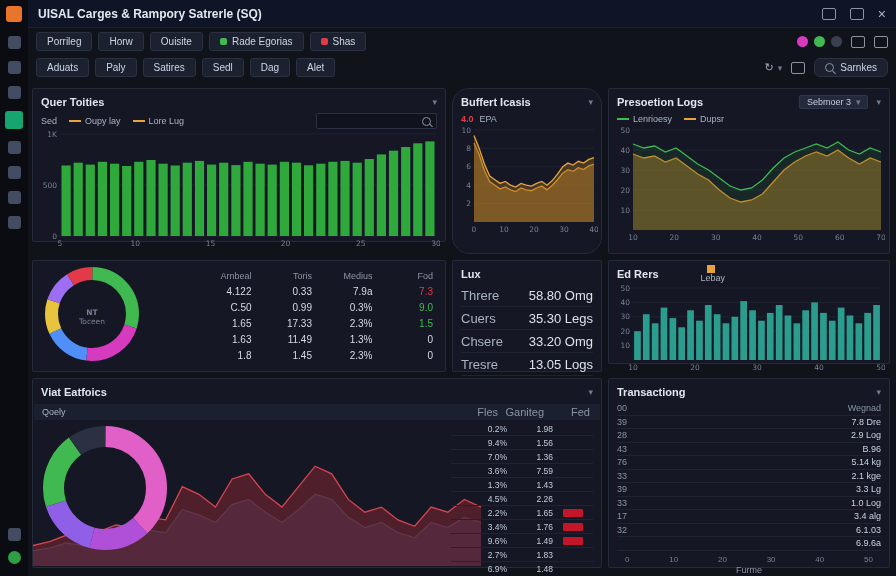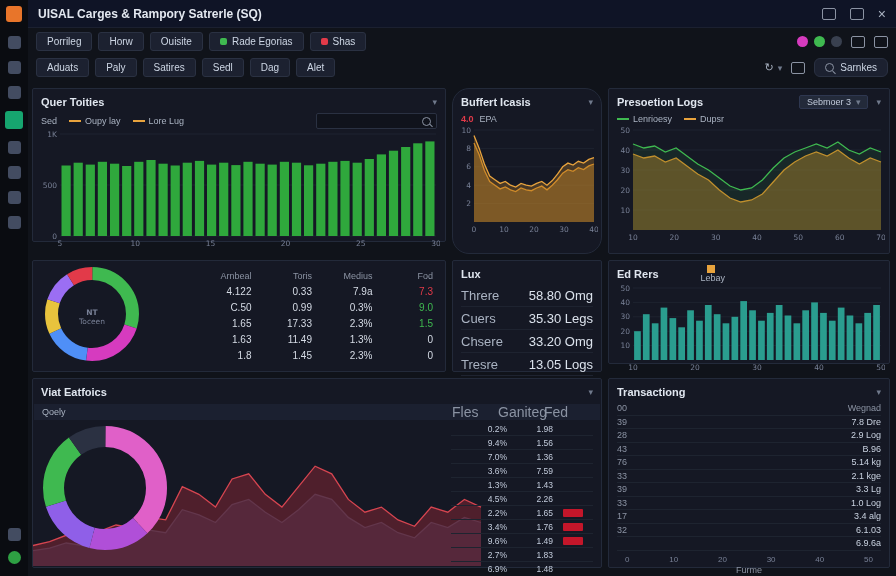--- a/index.html
+++ b/index.html
@@ -85,21 +85,21 @@
   .e-name{color:#aab3c2;}
   .e-val{color:#dbe2ec;}
 
   
   .f-legend{display:inline-flex;align-items:center;margin-left:42px;font-size:9px;color:#aab3c2;flex-direction:column;}
 
   
   .g-strip{display:flex;align-items:center;height:16px;background:#1b2030;margin:2px 1px 0;
            padding:0 10px 0 8px;font-size:9px;color:#aab3c2;}
   #viat-cols{margin-left:auto;display:flex;}
-  .v-col{width:46px;color:#8b93a3;font-size:14px;}
+  .v-col{width:46px;text-align:right;color:#8b93a3;font-size:11px;}
   .g-body{position:relative;height:150px;}
   .g-chart{position:absolute;left:0;bottom:0;}
   .g-donut{position:absolute;left:10px;top:6px;}
   .g-table{position:absolute;right:8px;top:2px;width:142px;}
   .v-row{display:flex;justify-content:flex-end;align-items:center;height:13px;border-top:1px solid #1e2430;font-size:8.5px;}
   .v-row:first-child{border-top:0;}
   .v-pct{width:46px;text-align:right;color:#c2cbdb;}
   .v-val{width:46px;text-align:right;color:#c2cbdb;}
   .v-flag{width:40px;display:flex;justify-content:center;}
   .flag-red{width:20px;height:8px;background:#c4162a;border-radius:1px;}

